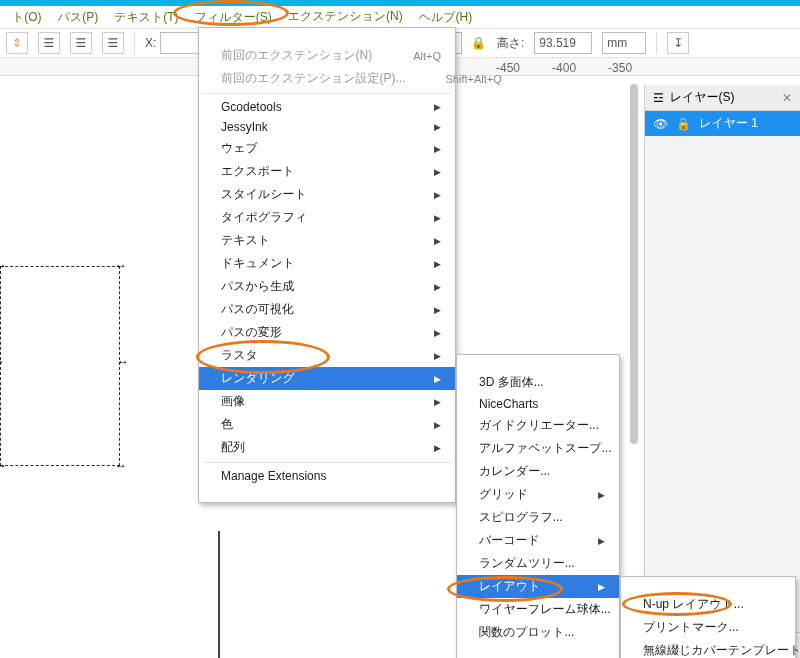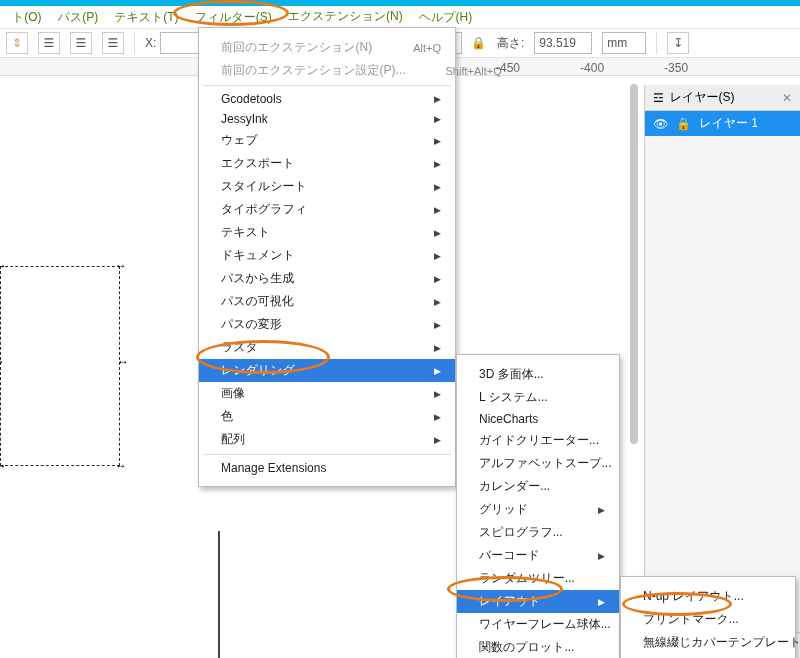--- a/index.html
+++ b/index.html
@@ -6,34 +6,34 @@
   body { margin: 0; width: 800px; height: 658px; overflow: hidden; background: #fff; position: relative; }
   .titlebar { height: 6px; background: #06b3e6; }
   .menubar { display: flex; align-items: center; height: 22px; padding-left: 6px; gap: 4px; color: #4d7c0f; }
   .menubar span { padding: 2px 6px; cursor: default; }
   .menubar .open { border-bottom: 1px solid #2a6ec7; }
   .toolbar { display: flex; align-items: center; height: 30px; border-top: 1px solid #e4e4e4; border-bottom: 1px solid #e4e4e4; padding: 2px 6px; gap: 10px; color: #555; }
   .tb-btn { width: 22px; height: 22px; border: 1px solid #ccc; display: flex; align-items: center; justify-content: center; font-size: 12px; background: #fff; }
   .field { display: flex; align-items: center; gap: 4px; }
   .numbox { width: 58px; height: 20px; border: 1px solid #bbb; padding: 10px 4px; display: flex; align-items: center; background: #fff; }
   .sep { border-left: 1px solid #ddd; height: 22px; }
-  .ruler-h { height: 18px; background: #f7f7f7; border-bottom: 1px solid #ddd; display: flex; align-items: flex-end; padding-left: 20px; gap: 60px; font-size: 10px; color: #666; }
+  .ruler-h { height: 18px; background: #f7f7f7; border-bottom: 1px solid #ddd; display: flex; align-items: flex-end; padding-left: 20px; gap: 32px; font-size: 10px; color: #666; }
   .canvas { position: absolute; left: 0; top: 76px; right: 160px; bottom: 0; background: #fff; }
   .selected-rect { position: absolute; left: 0; top: 190px; width: 120px; height: 200px; border: 1px dashed #2a2a2a; }
   .handle { position: absolute; width: 10px; height: 10px; }
   .handle::before { content: "↔"; font-weight: bold; position: absolute; left: 0; top: -4px; }
   .vline { position: absolute; left: 218px; top: 455px; width: 0; border-left: 2px solid #444; height: 200px; }
   
   .layers-panel { position: absolute; right: 0; top: 85px; width: 156px; bottom: 0; background: #f4f4f4; border-left: 1px solid #ccc; display: flex; flex-direction: column; }
   .panel-tab { padding: 4px 8px; background: #eee; border-bottom: 1px solid #ccc; display: flex; align-items: center; gap: 6px; }
   .layer-row { background: #1e90f0; color: #fff; padding: 4px 8px; display: flex; align-items: center; gap: 8px; }
   .panel-foot { margin-top: auto; padding: 6px; display: flex; gap: 8px; align-items: center; color: #3a77c6; }
   .panel-sub { border-top: 1px solid #ccc; padding: 4px 8px; color: #444; }
 
-  .menu { position: absolute; background: #fff; border: 1px solid #bcbcbc; box-shadow: 2px 3px 5px rgba(0,0,0,0.25); padding: 8px 0; }
+  .menu { position: absolute; background: #fff; border: 1px solid #bcbcbc; box-shadow: 2px 3px 5px rgba(0,0,0,0.25); padding: 16px 0; }
   .menu .item { display: flex; align-items: center; justify-content: space-between; padding: 3px 14px 3px 22px; white-space: nowrap; color: #222; gap: 40px; }
   .menu .item.disabled { color: #999; }
   .menu .item.hl { background: #2f7de1; color: #fff; }
   .menu .sep { height: 0; border-top: 1px solid #e0e0e0; margin: 3px 4px; }
   .arrow { font-size: 9px; color: #444; }
   .item.hl .arrow { color: #fff; }
   .kbd { color: #888; font-size: 11px; }
 
   .annot { position: absolute; border: 3px solid #e8791a; border-radius: 50%; pointer-events: none; }
 </style>
@@ -186,23 +186,20 @@
     <div class="item">
       <span>Manage Extensions</span>
     </div>
   </div>
 
 <div class="menu" id="menu2" style="left:456px; top:354px; width:164px;">
     <div class="item">
       <span>3D 多面体...</span>
     </div>
     <div class="item">
-      <span>L システム...</span>
-    </div>
-    <div class="item">
       <span>NiceCharts</span>
     </div>
     <div class="item">
       <span>ガイドクリエーター...</span>
     </div>
     <div class="item">
       <span>アルファベットスープ...</span>
     </div>
     <div class="item">
       <span>カレンダー...</span>

